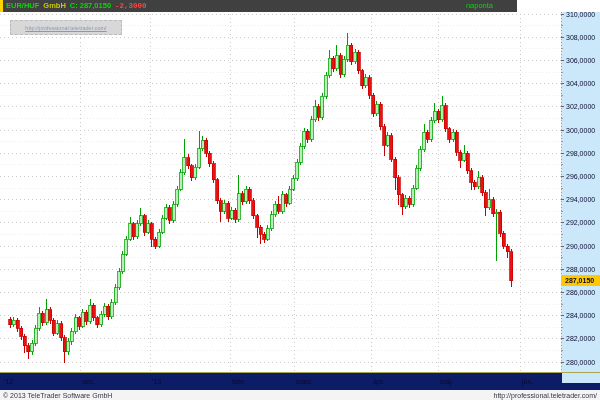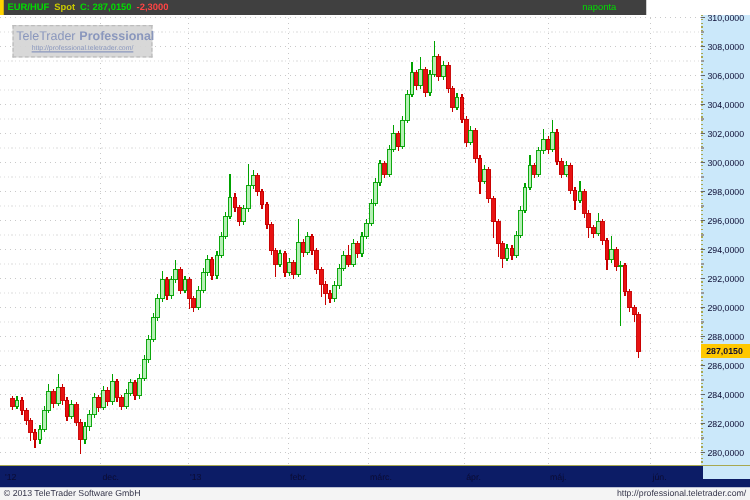--- a/index.html
+++ b/index.html
@@ -13,21 +13,21 @@
     position:absolute;top:0;left:0;width:517px;height:12px;
     background:#404040;display:flex;align-items:center;
     font-size:7.5px;font-weight:bold;white-space:nowrap;
   }
   .accent{width:3px;height:12px;background:#ffd300;margin-right:3px;flex:0 0 auto;}
   .quotebar span{margin-right:4px;line-height:12px;}
   .q-sym{color:#00dd00;}
   .q-mkt{color:#c8c800;}
   .q-lbl,.q-close{color:#00dd00;}
   .q-lbl{margin-right:2px !important;}
-  .q-chg{color:#ff4444;}
+  .q-chg{color:#ff4444;font-family:Liberation Mono, monospace;}
   .q-fill{flex:1 1 auto;margin:0 !important;}
   .q-int{color:#00dd00;margin-right:24px !important;font-weight:normal;}
   
   #chart-svg{position:absolute;top:12px;left:0;}
   #chart-svg line,#chart-svg rect{shape-rendering:crispEdges;}
   #chart-svg text{font-family:"Liberation Sans",sans-serif;font-size:7px;fill:#0b0b32;}
   
   .watermark{
     position:absolute;left:10px;top:20px;width:106px;z-index:5;
     background:rgba(213,213,213,0.93);border:1px dashed #bcbcbc;
@@ -44,21 +44,21 @@
     display:flex;justify-content:space-between;align-items:center;
     padding:0 3px;box-sizing:border-box;white-space:nowrap;
   }
 </style>
 </head>
 <body>
 
 <div class="quotebar">
   <div class="accent"></div>
   <span class="q-sym">EUR/HUF</span>
-  <span class="q-mkt">Spot</span>
+  <span class="q-mkt">GmbH</span>
   <span class="q-lbl">C:</span>
   <span class="q-close">287,0150</span>
   <span class="q-chg">-2,3000</span>
   <span class="q-fill"></span>
   <span class="q-int">naponta</span>
 </div>
 
 <svg id="chart-svg" width="600" height="378">
     <rect x="0" y="0" width="600" height="361" fill="#ffffff"></rect>
     <line x1="0" y1="13.6" x2="561" y2="13.6" stroke="#ededed" stroke-dasharray="1 2"></line>
@@ -436,22 +436,19 @@
     <text x="82" y="372" fill="#c8a050">dec.</text>
     <text x="152" y="372" fill="#d2d2b4">'13</text>
     <text x="232" y="372" fill="#c8a050">febr.</text>
     <text x="296" y="372" fill="#c8a050">márc.</text>
     <text x="373" y="372" fill="#c8a050">ápr.</text>
     <text x="440" y="372" fill="#c8a050">máj.</text>
     <text x="522" y="372" fill="#c8a050">jún.</text>
   </svg>
 
 <div class="watermark">
-  <div class="wm-title">
-    <span class="wm-name">TeleTrader</span><span class="wm-ed">Professional</span>
-  </div>
   <div class="wm-url">http://professional.teletrader.com/</div>
 </div>
 
 <div class="footer">
   <span>© 2013 TeleTrader Software GmbH</span>
   <span>http://professional.teletrader.com/</span>
 </div>
 
 </body></html>

